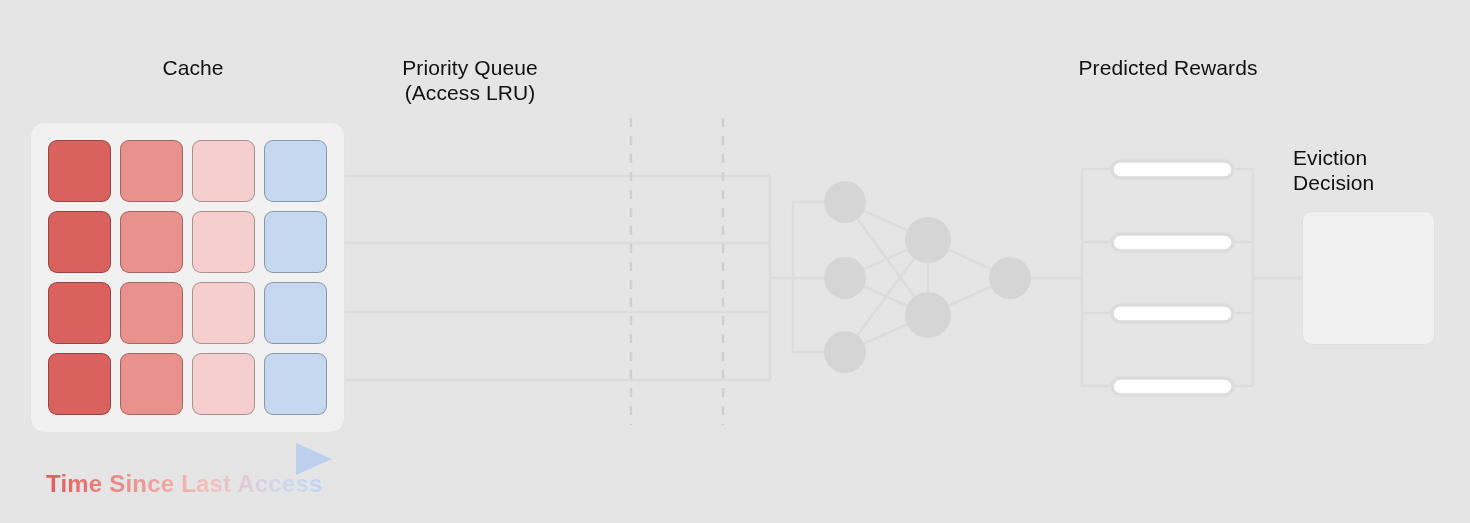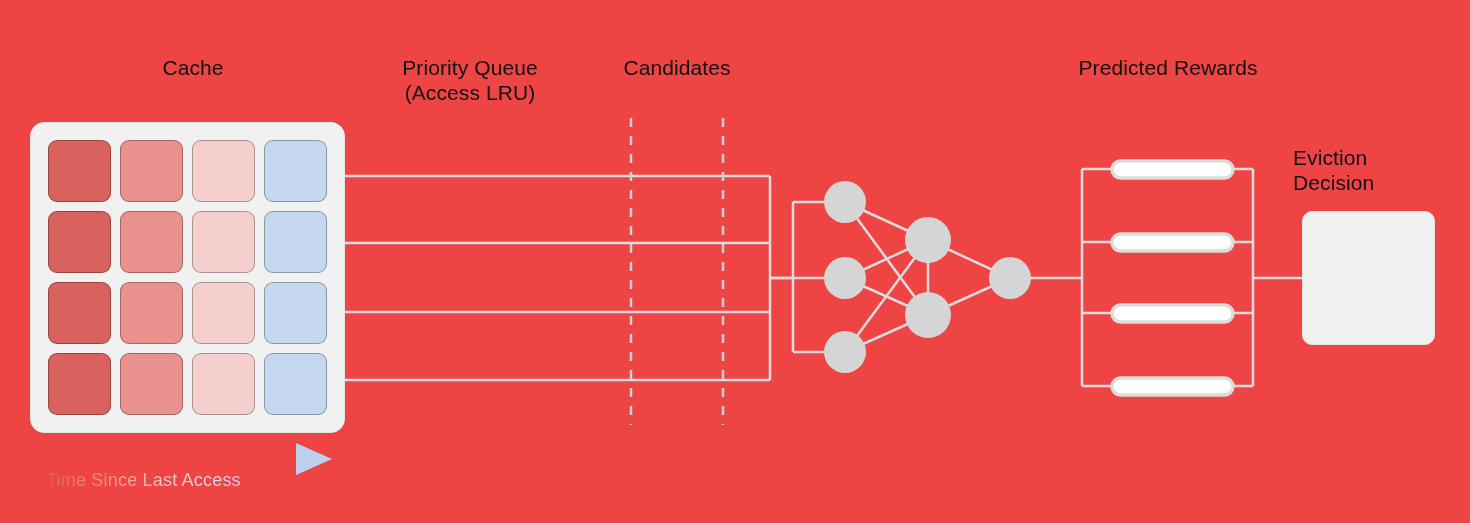--- a/index.html
+++ b/index.html
@@ -4,21 +4,21 @@
 <style>
   html, body {
     margin: 0;
     padding: 0;
     background: #ffffff;
   }
   #canvas {
     position: relative;
     width: 1470px;
     height: 523px;
-    background: #ef4444;
+    background: #e5e5e5;
     font-family: "Liberation Sans", sans-serif;
     overflow: hidden;
   }
   .hdr {
     position: absolute;
     text-align: center;
     font-size: 21px;
     line-height: 1.17;
     color: #111111;
     font-weight: 400;
@@ -58,22 +58,22 @@
   .cache-cell {
     border-radius: 9px;
     border: 1px solid rgba(0,0,0,0.30);
     box-sizing: border-box;
   }
   
   #time-label {
     position: absolute;
     left: 46px;
     top: 470px;
-    font-size: 18px;
-    font-weight: 400;
+    font-size: 24px;
+    font-weight: 700;
     letter-spacing: 0.2px;
     background: linear-gradient(90deg, #de5b57 0%, #e98f8b 28%, #f2bfbd 58%, #cdd9ee 88%, #c0d3ee 100%);
     -webkit-background-clip: text;
     background-clip: text;
     color: transparent;
     -webkit-text-fill-color: transparent;
     white-space: nowrap;
   }
   
   #eviction-box {
@@ -175,21 +175,20 @@
     <g>
       <line x1="47" y1="459" x2="300" y2="459" stroke="url(#timeGrad)" stroke-width="4" marker-end="url(#arrowHead)"></line>
     </g>
   </svg>
 
   <div class="hdr" style="left:93px; top:56px; width:200px;">Cache</div>
 
   <div class="hdr" style="left:370px; top:56px; width:200px;">Priority Queue
 (Access LRU)</div>
 
-  <div class="hdr" style="left:587px; top:56px; width:180px;">Candidates</div>
 
 
   <div class="hdr" style="left:1043px; top:56px; width:250px;">Predicted Rewards</div>
 
   <div class="hdr" style="left:1293px; top:146px; width:152px; text-align:left;">Eviction
 Decision</div>
 
   <div id="cache-box"></div>
   <div id="cache-grid">
       <div class="cache-cell" style="background: rgb(217, 98, 94);"></div>

